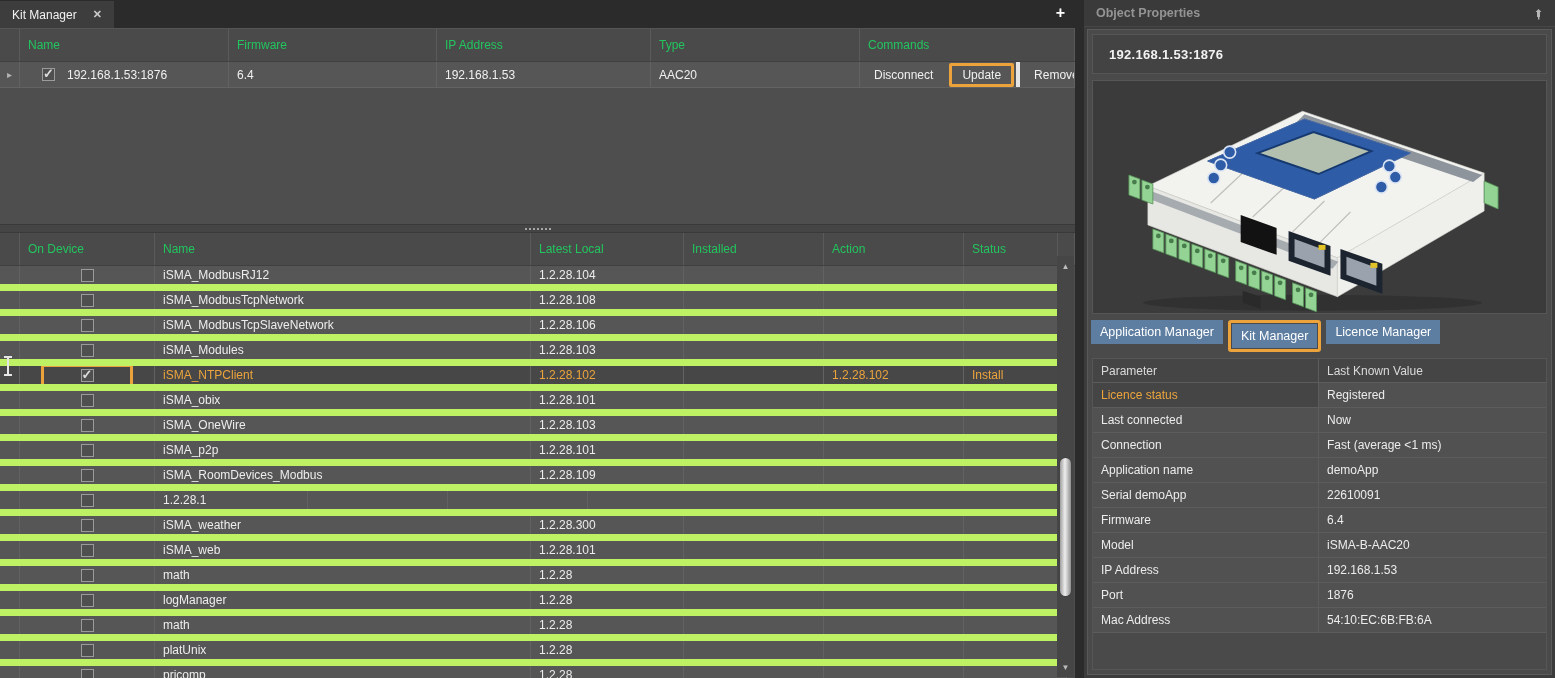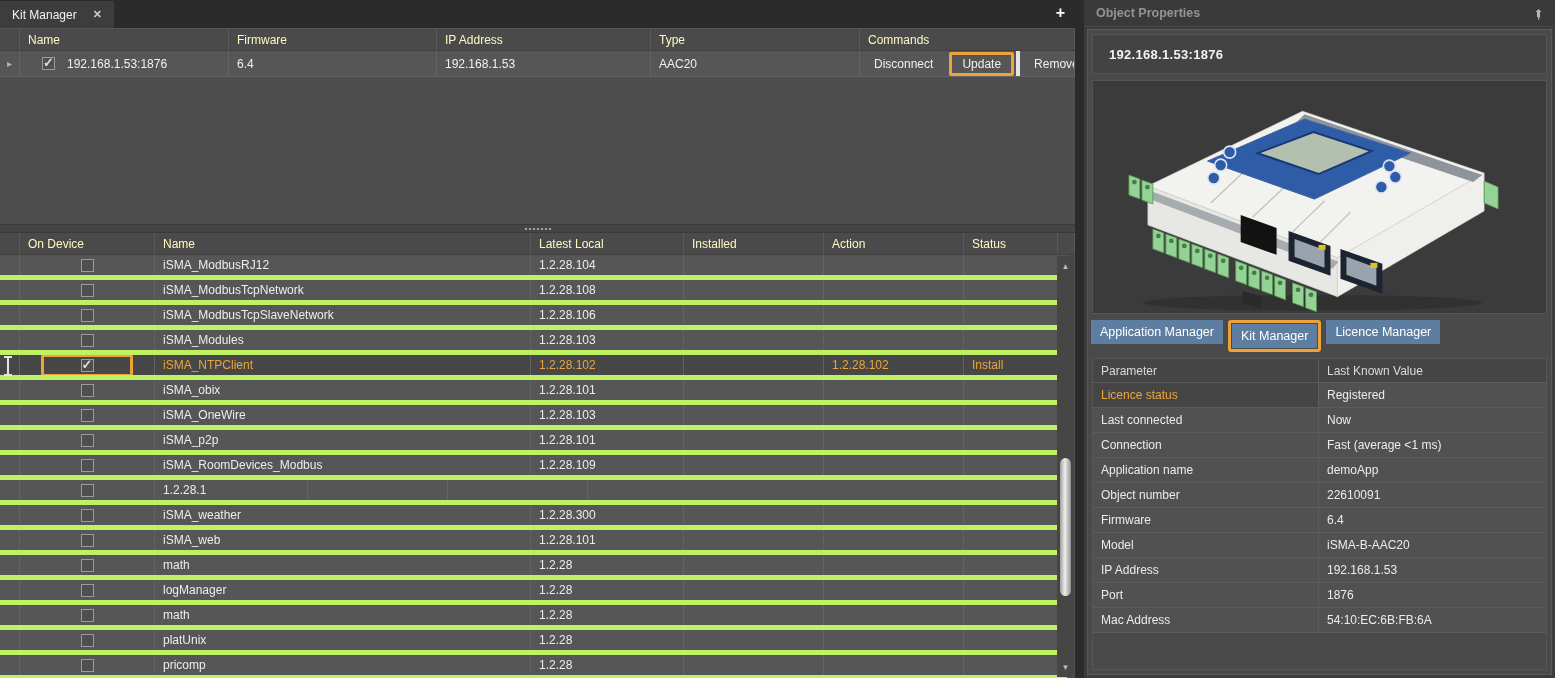--- a/index.html
+++ b/index.html
@@ -9,21 +9,21 @@
 
   
   .left-pane{position:absolute;left:0;top:0;width:1075px;height:678px;display:flex;flex-direction:column}
   .tabbar{height:28px;background:#2b2b2b;position:relative;display:flex;align-items:flex-end}
   .tab{height:27px;background:#3d3d3d;display:flex;align-items:center;gap:16px;padding:0 12px;color:#f2f2f2}
   .tab .close{color:#c9c9c9;font-size:11px;font-weight:bold;cursor:default}
   .addbtn{position:absolute;right:10px;top:5px;color:#ffffff;font-size:16px;font-weight:bold;line-height:16px}
 
   .row{display:flex;align-items:stretch}
   .cell{display:flex;align-items:center;padding-left:8px;border-right:1px solid #5e5e5e;overflow:hidden;white-space:nowrap}
-  .thead{height:22px;background:#4a4a4a;color:#fef9c3;border-bottom:1px solid #404040}
+  .thead{height:33px;background:#4a4a4a;color:#22c55e;border-bottom:1px solid #404040}
   .thead .cell{border-right:1px solid #5a5a5a}
 
   
   .top-grid{height:196px;background:#4e4e4e;display:flex;flex-direction:column;border-top:1px solid #555}
   .tc0{width:20px;padding-left:0;justify-content:center}
   .tc1{width:209px}.tc2{width:208px}.tc3{width:214px}.tc4{width:209px}.tc5{flex:1;border-right:none}
   .devrow{height:26px;background:#565656;border-bottom:1px solid #626262;color:#f0f0f0}
   .devrow .cell{border-right:1px solid #626262}
   .expander{color:#b3b3b3;font-size:10px}
   .name-cell{gap:12px}
@@ -43,21 +43,21 @@
   .splitter{height:9px;background:#454545;border-top:1px solid #3a3a3a;border-bottom:1px solid #3a3a3a;display:flex;align-items:center;justify-content:center}
   .splitter .dots{width:26px;border-top:2px dotted #a6a6a6}
 
   
   .bottom-grid{flex:1;position:relative;background:#4e4e4e;overflow:hidden}
   .bc0{width:20px;padding-left:0}
   .bc1{width:135px;justify-content:center;padding-left:0}
   .bc1h{width:135px}
   .bc2{width:376px}.bc3{width:153px}.bc4{width:140px}.bc5{width:140px}.bc6{flex:1}
   .sb-stub{width:17px;border-right:none}
-  .rows-wrap .brow{height:25px;background:#565656;border-bottom:5px solid #bef264;color:#ededed;margin-right:8px}
+  .rows-wrap .brow{height:25px;background:#565656;border-bottom:7px solid #bef264;color:#ededed;margin-right:8px}
   .brow .cell{border-right:1px solid #626262}
   .brow.selected{background:#474747;color:#eca43c}
   .cbwrap{display:flex;align-items:center;justify-content:center;width:92px;height:23px;margin:0 auto}
   .cbwrap.boxed{border:3px solid #eca33b;border-radius:3px}
 
   
   .vscroll{position:absolute;right:1px;top:23px;bottom:1px;width:17px;background:#464646}
   .vscroll .arrow{position:absolute;left:0;width:17px;height:16px;display:flex;align-items:center;justify-content:center;font-size:8px;color:#bdbdbd}
   .vscroll .arrow.up{top:2px}.vscroll .arrow.down{bottom:2px}
   .vscroll .thumb{position:absolute;left:3px;width:11px;top:202px;height:138px;border-radius:6px;
@@ -520,21 +520,21 @@
               <div class="pcell plabel">Connection</div>
               <div class="pcell pvalue">Fast (average &lt;1 ms)</div>
             </div>
 
             <div class="prow">
               <div class="pcell plabel">Application name</div>
               <div class="pcell pvalue">demoApp</div>
             </div>
 
             <div class="prow">
-              <div class="pcell plabel">Object number</div>
+              <div class="pcell plabel">Serial demoApp</div>
               <div class="pcell pvalue">22610091</div>
             </div>
 
             <div class="prow">
               <div class="pcell plabel">Firmware</div>
               <div class="pcell pvalue">6.4</div>
             </div>
 
             <div class="prow">
               <div class="pcell plabel">Model</div>

